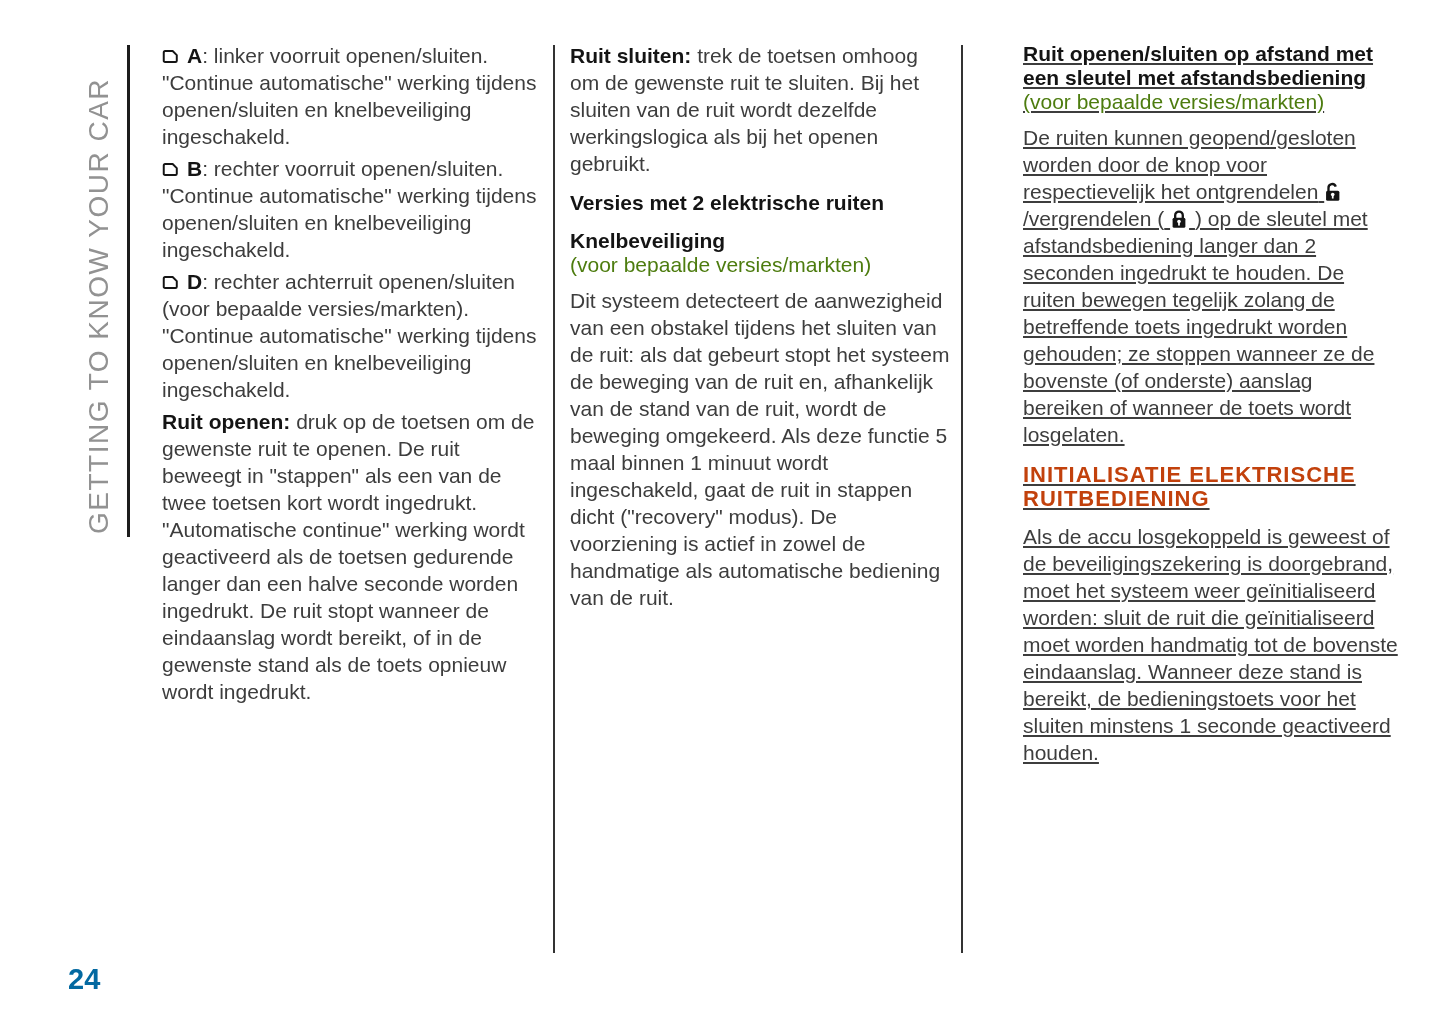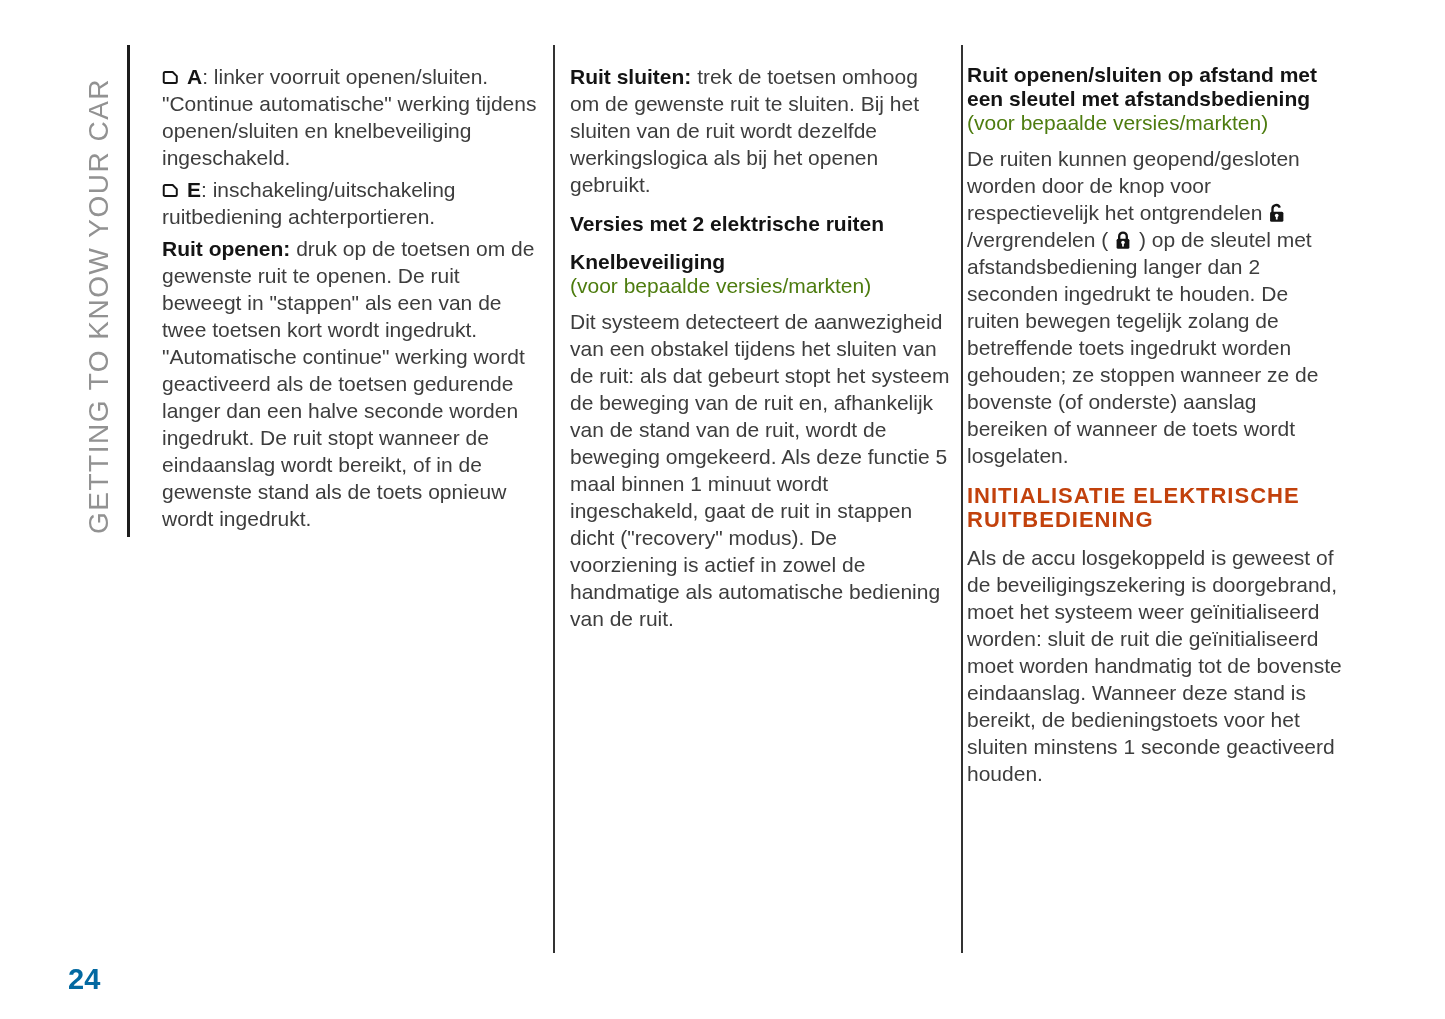--- a/index.html
+++ b/index.html
@@ -26,25 +26,25 @@
   }
   
   .divider {
     position:absolute; top:45px; width:2px; height:908px; background:#323232;
   }
   .divider.d1 { left:553px; }
   .divider.d2 { left:961px; }
   
   .col {
     position:absolute; top:42px;
-    font-size:21px; line-height:27px; color:#3d3d3d;margin-top:21px;
+    font-size:21px; line-height:27px; color:#3d3d3d;
   }
   .col1 { left:162px; width:378px; }
   .col2 { left:570px; width:380px; }
-  .col3 { left:967px; width:375px; }
+  .col3 { left:1023px; width:375px;text-decoration:underline; }
   p.item { margin:0 0 5px 0; }
   p.para { margin:0; }
   b, .bold { color:#141414; font-weight:bold; }
   .bullet {
     display:inline-block; width:17px; height:15px;
     margin-right:8px; vertical-align:-1px;
   }
   .h-sub {
     margin:14px 0 10px 0;
     font-size:21px; line-height:24px;
@@ -75,21 +75,24 @@
 
   <div class="divider d1"></div>
   <div class="divider d2"></div>
 
   <div class="col col1">
     <p class="item"><span class="bullet"><svg viewBox="0 0 18 16" width="17" height="15">
             <path d="M3.2 2.2 H11.3 L15.7 6.5 V12.4 Q15.7 13.8 14.3 13.8 H3.2 Q1.8 13.8 1.8 12.4 V3.6 Q1.8 2.2 3.2 2.2 Z" fill="none" stroke="#141414" stroke-width="2.1" stroke-linejoin="round"></path>
           </svg></span><b>A</b><span>: linker voorruit openen/sluiten. "Continue automatische" werking tijdens openen/sluiten en knelbeveiliging ingeschakeld.</span></p>
     <p class="item"><span class="bullet"><svg viewBox="0 0 18 16" width="17" height="15">
             <path d="M3.2 2.2 H11.3 L15.7 6.5 V12.4 Q15.7 13.8 14.3 13.8 H3.2 Q1.8 13.8 1.8 12.4 V3.6 Q1.8 2.2 3.2 2.2 Z" fill="none" stroke="#141414" stroke-width="2.1" stroke-linejoin="round"></path>
-          </svg></span><b>E</b><span>: inschakeling/uitschakeling ruitbediening achterportieren.</span></p>
+          </svg></span><b>B</b><span>: rechter voorruit openen/sluiten. "Continue automatische" werking tijdens openen/sluiten en knelbeveiliging ingeschakeld.</span></p>
+    <p class="item"><span class="bullet"><svg viewBox="0 0 18 16" width="17" height="15">
+            <path d="M3.2 2.2 H11.3 L15.7 6.5 V12.4 Q15.7 13.8 14.3 13.8 H3.2 Q1.8 13.8 1.8 12.4 V3.6 Q1.8 2.2 3.2 2.2 Z" fill="none" stroke="#141414" stroke-width="2.1" stroke-linejoin="round"></path>
+          </svg></span><b>D</b><span>: rechter achterruit openen/sluiten (voor bepaalde versies/markten). "Continue automatische" werking tijdens openen/sluiten en knelbeveiliging ingeschakeld.</span></p>
     <p class="para"><b>Ruit openen:</b><span> druk op de toetsen om de gewenste ruit te openen. De ruit beweegt in "stappen" als een van de twee toetsen kort wordt ingedrukt. "Automatische continue" werking wordt geactiveerd als de toetsen gedurende langer dan een halve seconde worden ingedrukt. De ruit stopt wanneer de eindaanslag wordt bereikt, of in de gewenste stand als de toets opnieuw wordt ingedrukt.</span></p>
   </div>
 
   <div class="col col2">
     <p class="para"><b>Ruit sluiten:</b><span> trek de toetsen omhoog om de gewenste ruit te sluiten. Bij het sluiten van de ruit wordt dezelfde werkingslogica als bij het openen gebruikt.</span></p>
 
     <div class="h-sub">
       <div class="h-line">Versies met 2 elektrische ruiten</div>
     </div>
 

